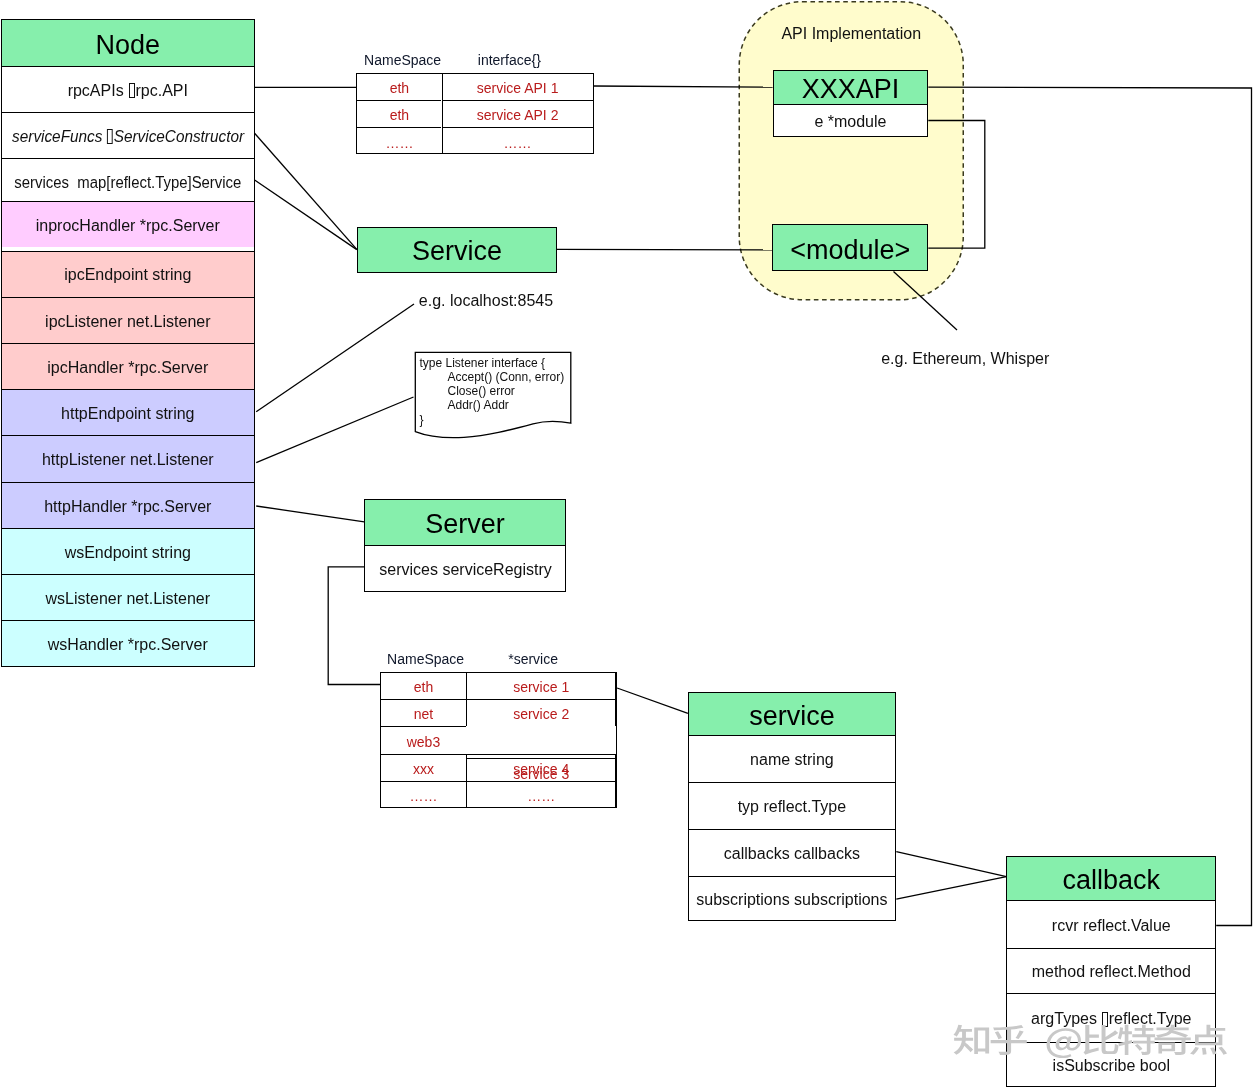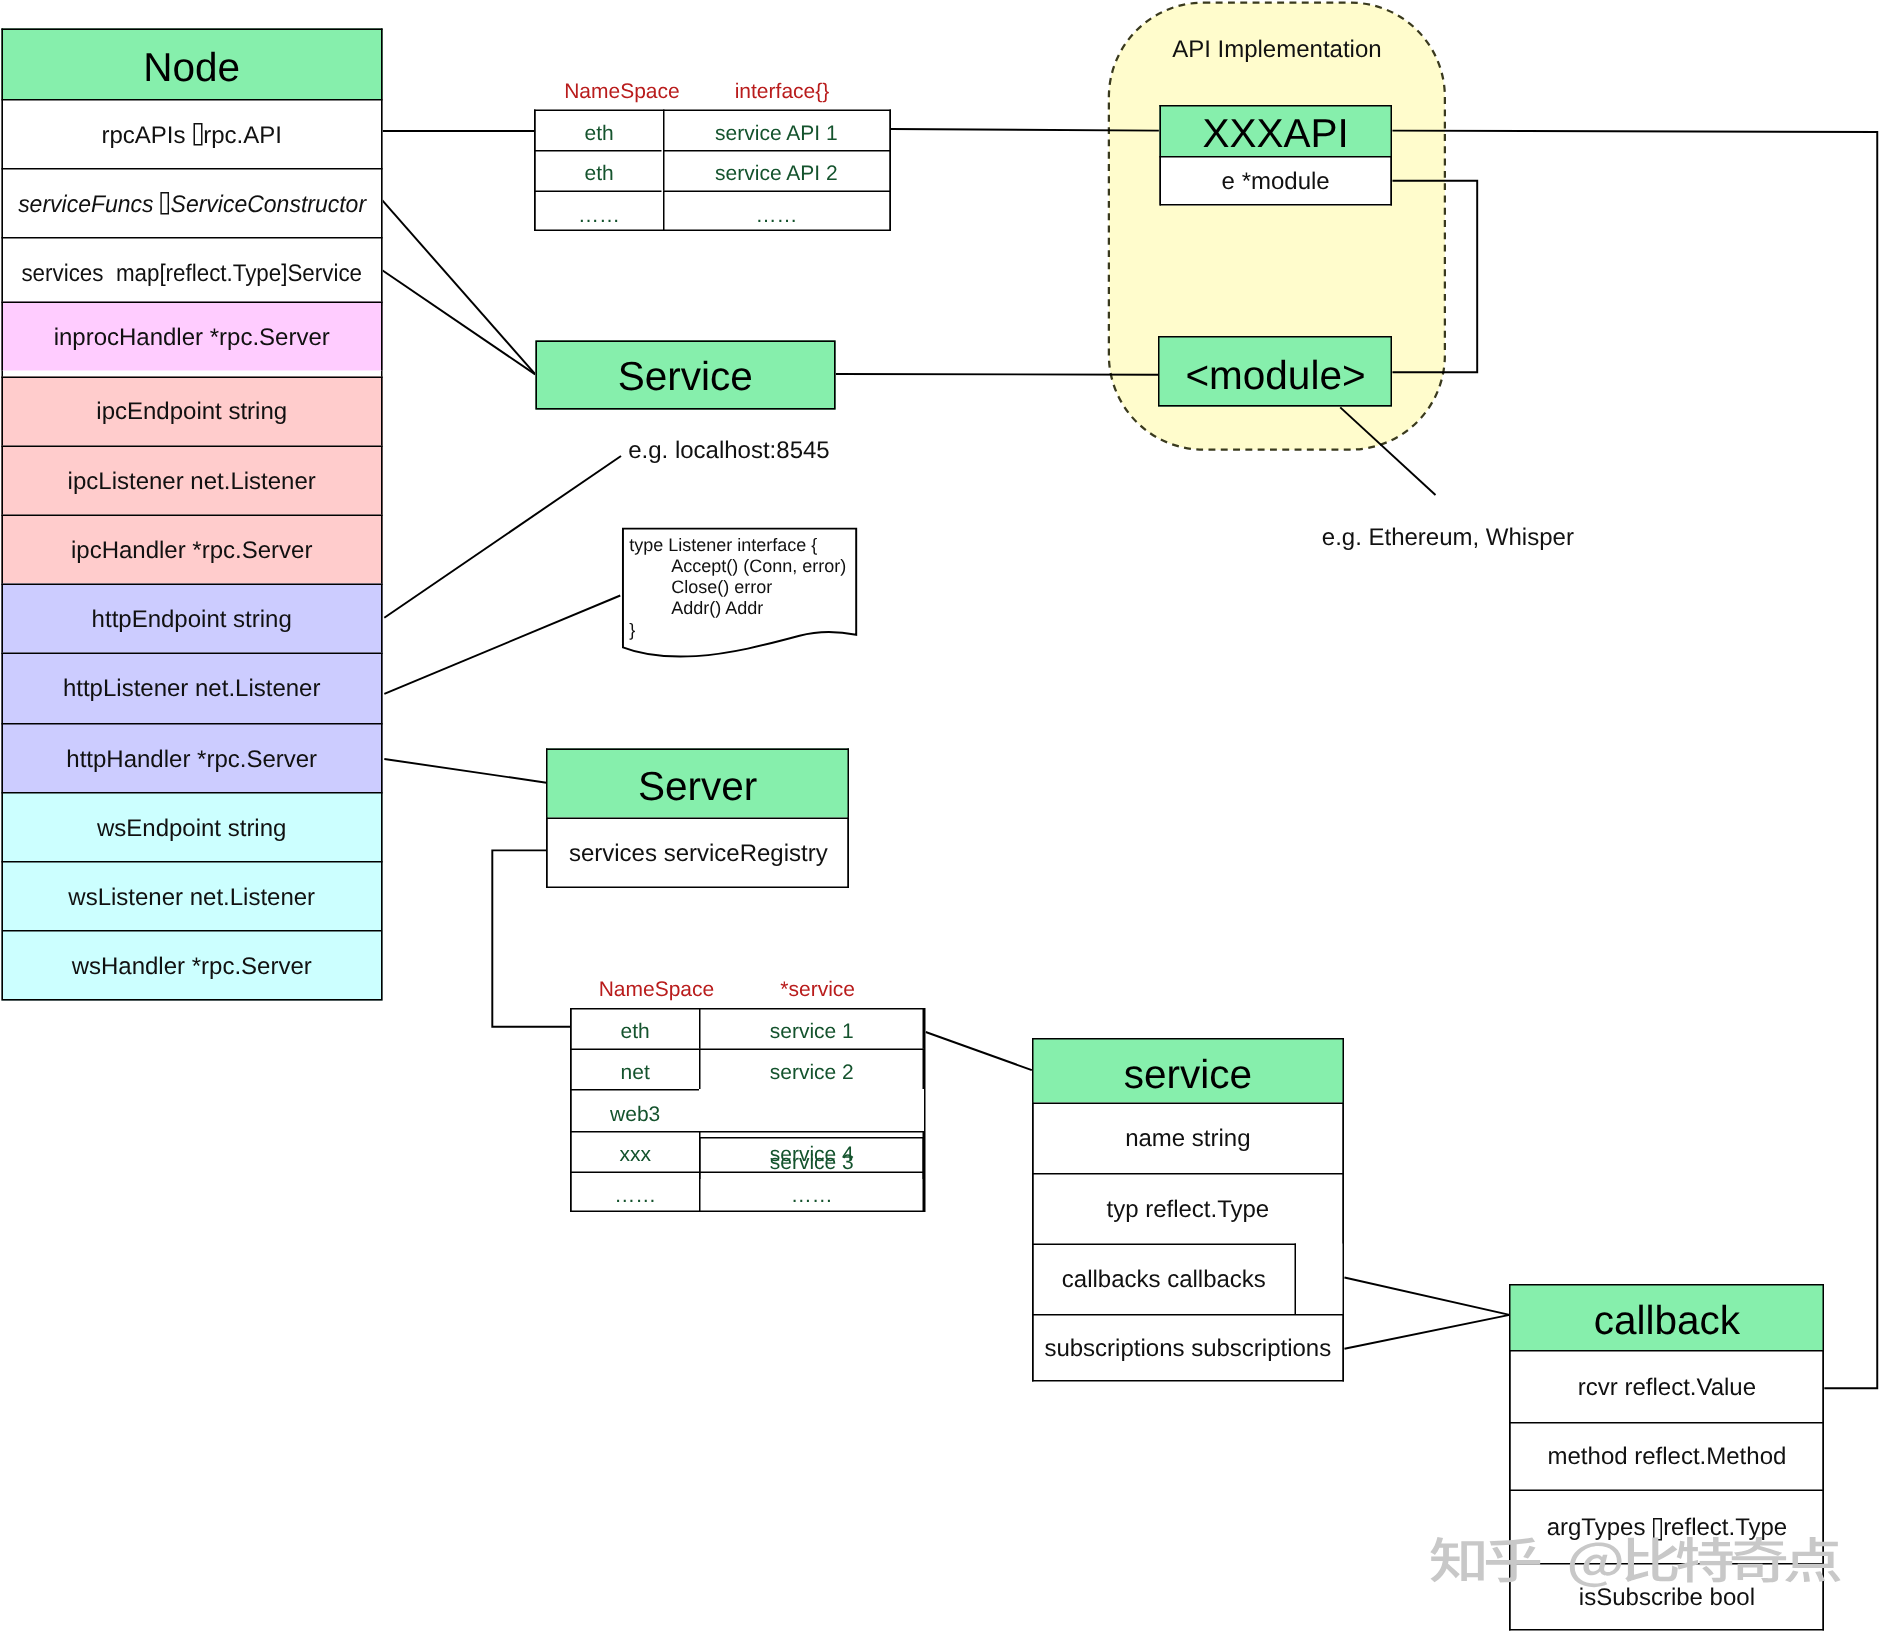--- a/index.html
+++ b/index.html
@@ -6,23 +6,23 @@
   #root{position:relative;width:1254px;height:1088px;overflow:hidden;background:#fff;
         font-family:"Liberation Sans",sans-serif;-webkit-font-smoothing:antialiased;
         will-change:transform;}
   .bx{position:absolute;box-sizing:border-box;border:1.6px solid #000;background:#fff;}
   .hd{position:absolute;box-sizing:border-box;display:flex;align-items:center;justify-content:center;
       background:#86efac;font-weight:normal;font-size:27px;color:#000;border:1.6px solid #000;border-bottom:none;padding-top:4.6px;}
   .hdsolo{border-bottom:1.6px solid #000 !important;}
   .rw{position:absolute;box-sizing:border-box;display:flex;align-items:center;justify-content:center;
       font-size:16px;color:#111;white-space:nowrap;border-left:1.6px solid #000;border-right:1.6px solid #000;padding-top:2.6px;}
   .lbl{position:absolute;font-size:16px;color:#111;white-space:nowrap;}
-  .thd{position:absolute;font-size:14px;color:#b91c1c;white-space:nowrap;margin-left:12px;}
+  .thd{position:absolute;font-size:14px;color:#0f172a;white-space:nowrap;}
   .tcell{position:absolute;box-sizing:border-box;display:flex;align-items:center;justify-content:center;
-         font-size:14px;color:#14532d;white-space:nowrap;padding-top:2.2px;}
+         font-size:14px;color:#b91c1c;white-space:nowrap;padding-top:2.2px;}
   .tcL{border-left:1.6px solid #000;}
   .tcR{border-right:1.6px solid #000;}
   svg.ov{position:absolute;left:0;top:0;width:1254px;height:1088px;}
   .boxg{display:inline-block;width:6.2px;height:14.6px;border:1.4px solid #111;box-sizing:border-box;
         vertical-align:-2.2px;margin:0 0.6px;}
   .note{position:absolute;font-size:12px;color:#111;white-space:pre;line-height:14.3px;}
 </style>
 </head>
 <body>
 
@@ -128,21 +128,21 @@
 <div class="tcell tcL" style="left:380.0px;top:726.40px;width:85.89999999999998px;height:27.30px;border-top:1.3px solid #000;">web3</div>
 <div class="tcell tcR" style="left:465.9px;top:726.40px;width:150.60000000000002px;height:27.30px;border-top:1.3px solid #000;border-left:1.3px solid #000;margin-top:32px;">service 3</div>
 <div class="tcell tcL" style="left:380.0px;top:753.70px;width:85.89999999999998px;height:27.30px;border-top:1.3px solid #000;">xxx</div>
 <div class="tcell tcR" style="left:465.9px;top:753.70px;width:150.60000000000002px;height:27.30px;border-top:1.3px solid #000;border-left:1.3px solid #000;">service 4</div>
 <div class="tcell tcL" style="left:380.0px;top:781.00px;width:85.89999999999998px;height:27.30px;border-top:1.3px solid #000;">……</div>
 <div class="tcell tcR" style="left:465.9px;top:781.00px;width:150.60000000000002px;height:27.30px;border-top:1.3px solid #000;border-left:1.3px solid #000;">……</div>
 <div class="bx" style="left:687.9px;top:691.8px;width:208.0px;height:229.7px;"></div>
 <div class="hd" style="left:687.9px;top:691.8px;width:208.0px;height:43.2px;">service</div>
 <div class="rw" style="left:687.9px;top:735.00px;width:208.0px;height:46.8px;border-top:1.3px solid #000;">name string</div>
 <div class="rw" style="left:687.9px;top:781.80px;width:208.0px;height:46.9px;border-top:1.3px solid #000;">typ reflect.Type</div>
-<div class="rw" style="left:687.9px;top:828.70px;width:176px;height:47.2px;border-top:1.3px solid #000;">callbacks callbacks</div>
+<div class="rw" style="left:687.9px;top:828.70px;width:208.0px;height:47.2px;border-top:1.3px solid #000;">callbacks callbacks</div>
 <div class="rw" style="left:687.9px;top:875.90px;width:208.0px;height:45.6px;border-top:1.3px solid #000;">subscriptions subscriptions</div>
 <div class="bx" style="left:1006.4px;top:856.1px;width:209.8px;height:231.0px;"></div>
 <div class="hd" style="left:1006.4px;top:856.1px;width:209.8px;height:43.9px;">callback</div>
 <div class="rw" style="left:1006.4px;top:900.00px;width:209.8px;height:48.0px;border-top:1.3px solid #000;">rcvr&nbsp;reflect.Value</div>
 <div class="rw" style="left:1006.4px;top:948.00px;width:209.8px;height:45.4px;border-top:1.3px solid #000;">method&nbsp;reflect.Method</div>
 <div class="rw" style="left:1006.4px;top:993.40px;width:209.8px;height:48.2px;border-top:1.3px solid #000;">argTypes&nbsp;<span class="boxg"></span>reflect.Type</div>
 <div class="rw" style="left:1006.4px;top:1041.60px;width:209.8px;height:45.5px;border-top:1.3px solid #000;">isSubscribe&nbsp;bool</div>
 <svg class="ov" viewBox="0 0 1254 1088" style="z-index:50">
 <g fill="#c8c8c8" stroke="#c8c8c8" stroke-width="0.4" vector-effect="non-scaling-stroke">
 <path transform="translate(952.50,1052.20) scale(0.04011,-0.03257)" d="M542 758V-55H634V21H817V-43H913V758ZM634 110V669H817V110ZM145 844C123 726 83 608 26 533C48 520 86 494 103 478C131 518 156 569 178 625H239V475V444H41V354H233C218 228 171 91 29 -10C48 -24 83 -62 96 -81C202 -4 263 97 296 200C349 137 417 52 450 2L515 83C486 117 370 247 320 296L329 354H513V444H335V473V625H485V713H208C219 750 229 788 237 826Z"></path>

